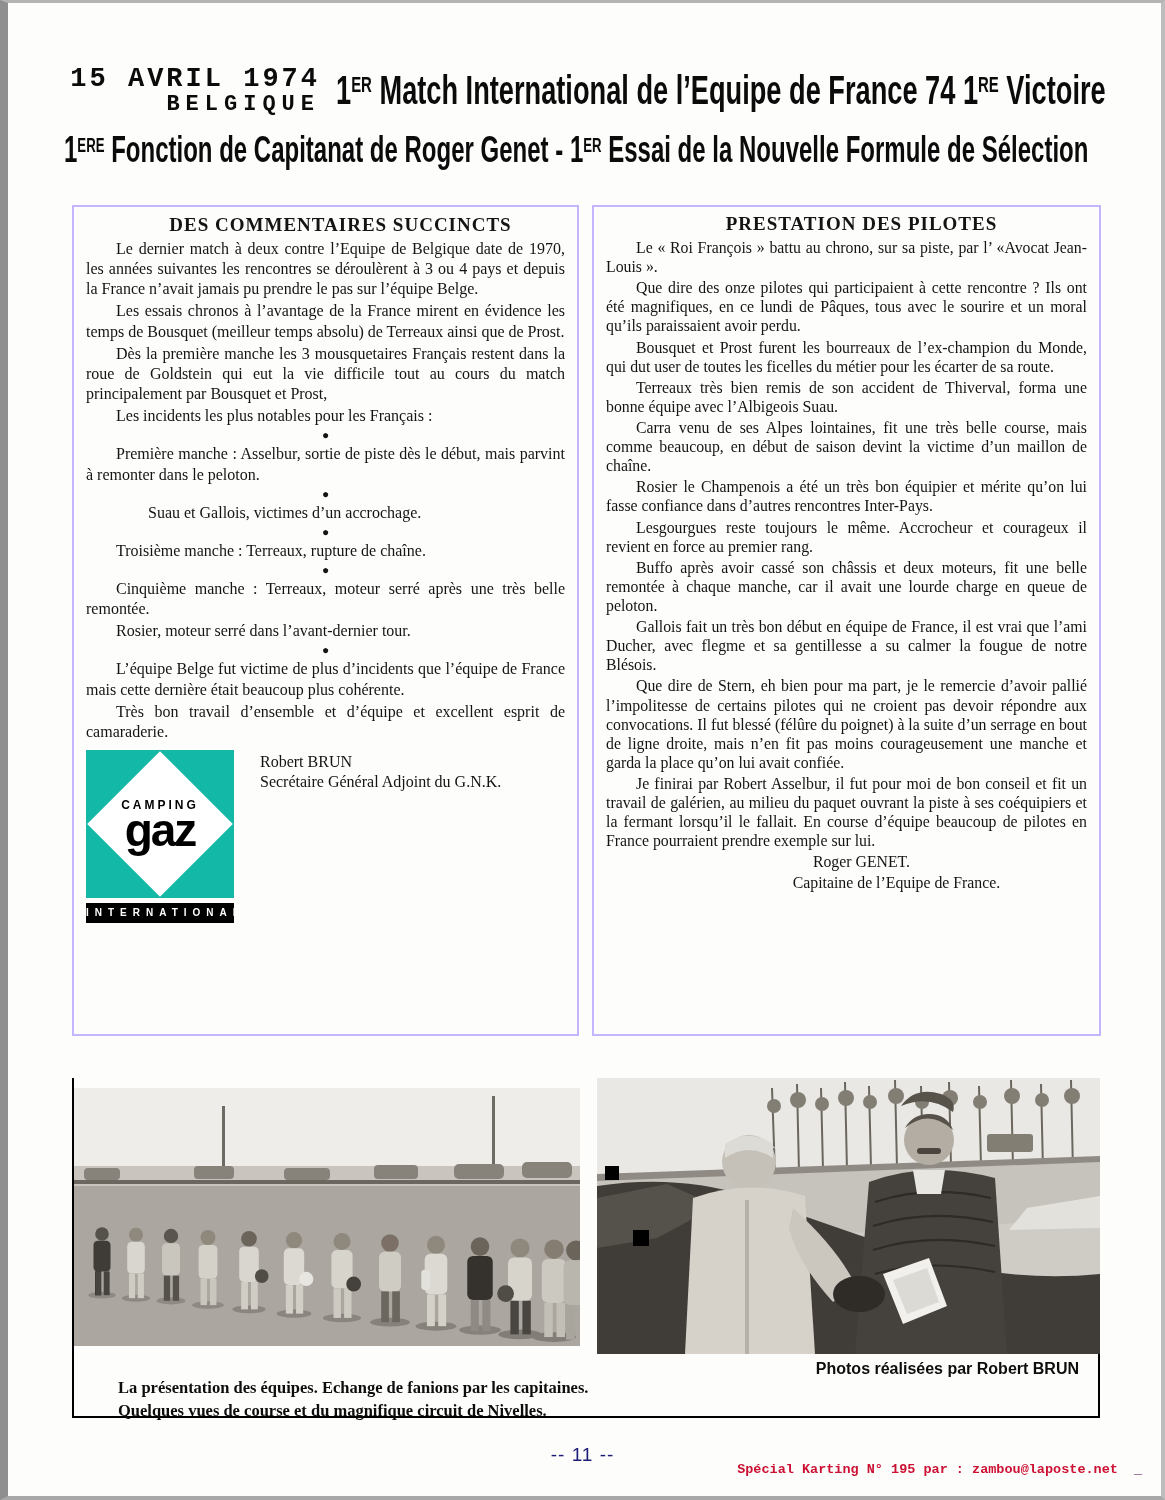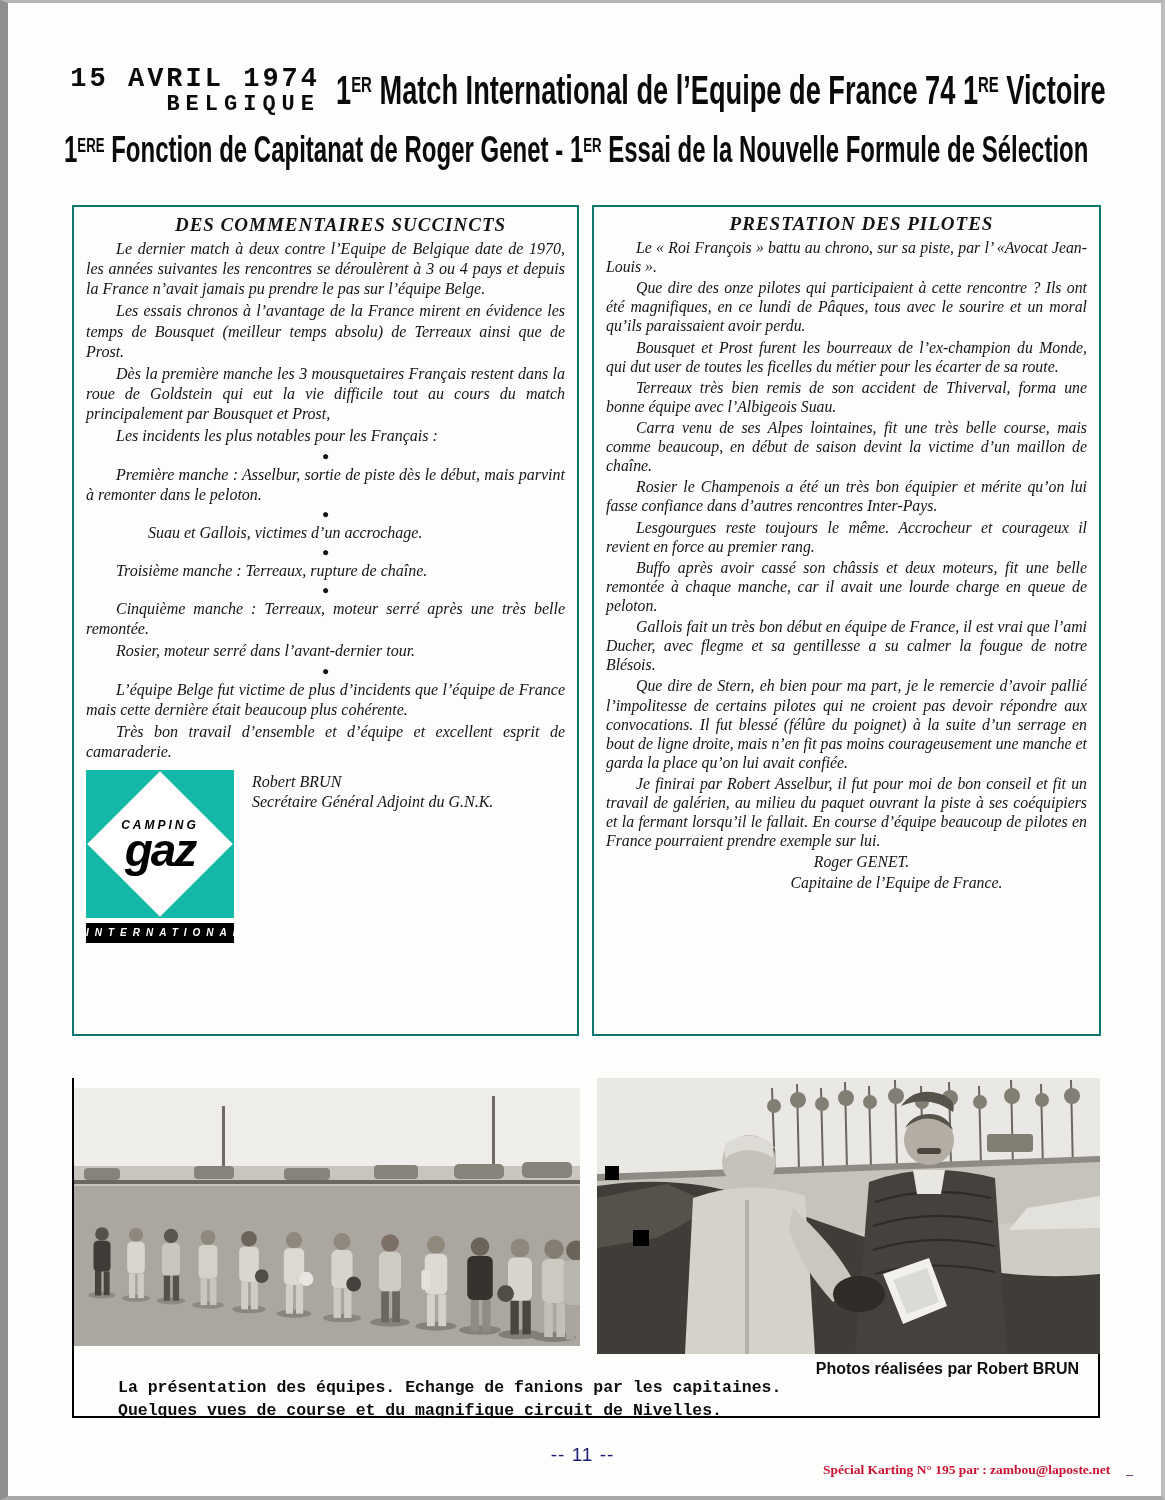--- a/index.html
+++ b/index.html
@@ -19,63 +19,63 @@
   .date-line1{font-size:27px;letter-spacing:3px;white-space:nowrap;}
   .date-line2{font-size:22px;letter-spacing:6px;margin-top:-2px;}
   .main-title{position:absolute;left:336px;top:70px;white-space:nowrap;}
   .subtitle{position:absolute;left:64px;top:133px;white-space:nowrap;}
   .cond{display:inline-block;transform:scale(0.80,1.22);transform-origin:0 50%;
     font-family:"Liberation Sans",sans-serif;font-weight:700;color:#0b0b0b;}
   .main-title .cond{font-size:34px;}
   .subtitle .cond{font-size:30px;}
   .sup{font-size:0.55em;vertical-align:0.5em;letter-spacing:0;}
   
-  .box{position:absolute;top:205px;height:831px;border:2px solid #0f766e;
-    box-sizing:border-box;padding:6px 12px 0;overflow:hidden;text-align:justify;font-style:italic;}
+  .box{position:absolute;top:205px;height:831px;border:2px solid #c4b5fd;
+    box-sizing:border-box;padding:6px 12px 0;overflow:hidden;text-align:justify;}
   .box-left{left:72px;width:507px;font-size:16px;line-height:1.26;}
   .box-right{left:592px;width:509px;font-size:15.8px;line-height:1.21;}
   .box-heading{text-align:center;font-weight:700;font-size:19px;letter-spacing:1px;
     margin:4px 0 8px;text-indent:0;}
   .box p{margin:0 0 2px;text-indent:30px;}
   p.p2{text-indent:62px;}
   p.bullet{text-align:center;text-indent:0;font-size:12px;line-height:14px;margin:2px 0;}
   .sig-center{text-align:center;text-indent:0;margin-top:6px;}
   .sig-center2{text-align:center;text-indent:0;padding-left:70px;}
   
   .sig-row{display:flex;margin-top:8px;text-align:left;}
   .logo-col{flex:0 0 150px;}
-  .sig-col{margin-left:16px;padding-top:2px;}
+  .sig-col{margin-left:24px;padding-top:2px;}
   .sig-col div{margin:0;}
   .cg-square{width:148px;height:148px;background:#14b8a6;position:relative;overflow:hidden;}
   .cg-diamond{position:absolute;left:50%;top:50%;width:103px;height:103px;background:#fff;
     transform:translate(-50%,-50%) rotate(45deg);}
   .cg-text{position:absolute;inset:0;display:flex;flex-direction:column;align-items:center;
     justify-content:center;z-index:2;font-family:"Liberation Sans",sans-serif;color:#000;}
   .cg-camping{font-weight:700;font-size:12px;letter-spacing:3px;}
   .cg-gaz{font-weight:700;font-size:46px;letter-spacing:-2px;line-height:0.85;margin-top:-2px;}
   .cg-band{width:148px;margin-top:5px;background:#000;color:#fff;text-align:center;
     font-family:"Liberation Sans",sans-serif;font-weight:700;font-size:10px;
     letter-spacing:6px;padding:4px 0 3px;}
   
   .bottom-frame{position:absolute;left:72px;top:1078px;width:1028px;height:340px;
     border:2px solid #000;border-top:none;box-sizing:border-box;}
   .photo{position:absolute;overflow:hidden;background:#cfccc6;}
   .photo-left{left:0;top:10px;width:506px;height:258px;}
   .photo-right{left:523px;top:0;width:503px;height:276px;}
   .photos-credit{position:absolute;left:555px;top:282px;width:450px;text-align:right;
     font-family:"Liberation Sans",sans-serif;font-weight:700;font-size:16px;color:#0d0d0d;}
   .captions{position:absolute;left:44px;top:298px;
-    font-family:Liberation Mono, monospace;font-weight:700;font-size:16.5px;
+    font-family:Liberation Serif, serif;font-weight:700;font-size:16.5px;
     line-height:23px;color:#0d0d0d;}
   
   .page-num{position:absolute;left:0;top:1444px;width:100%;text-align:center;
     font-family:"Liberation Sans",sans-serif;font-weight:400;font-size:19px;
     letter-spacing:1px;color:#1c1c78;}
-  .credit{position:absolute;right:32px;top:1462px;
-    font-family:Liberation Serif, serif;font-weight:600;font-size:13.5px;color:#cc1133;}
+  .credit{position:absolute;right:23px;top:1462px;
+    font-family:Liberation Mono, monospace;font-weight:600;font-size:13.5px;color:#cc1133;}
   .credit .cursor{color:#6d2a68;margin-left:16px;font-weight:700;}
 </style>
 </head>
 <body>
 
 <div class="page-frame"></div>
 
 <div class="date-block">
   <div class="date-line1">15 AVRIL 1974</div>
   <div class="date-line2">BELGIQUE</div>

